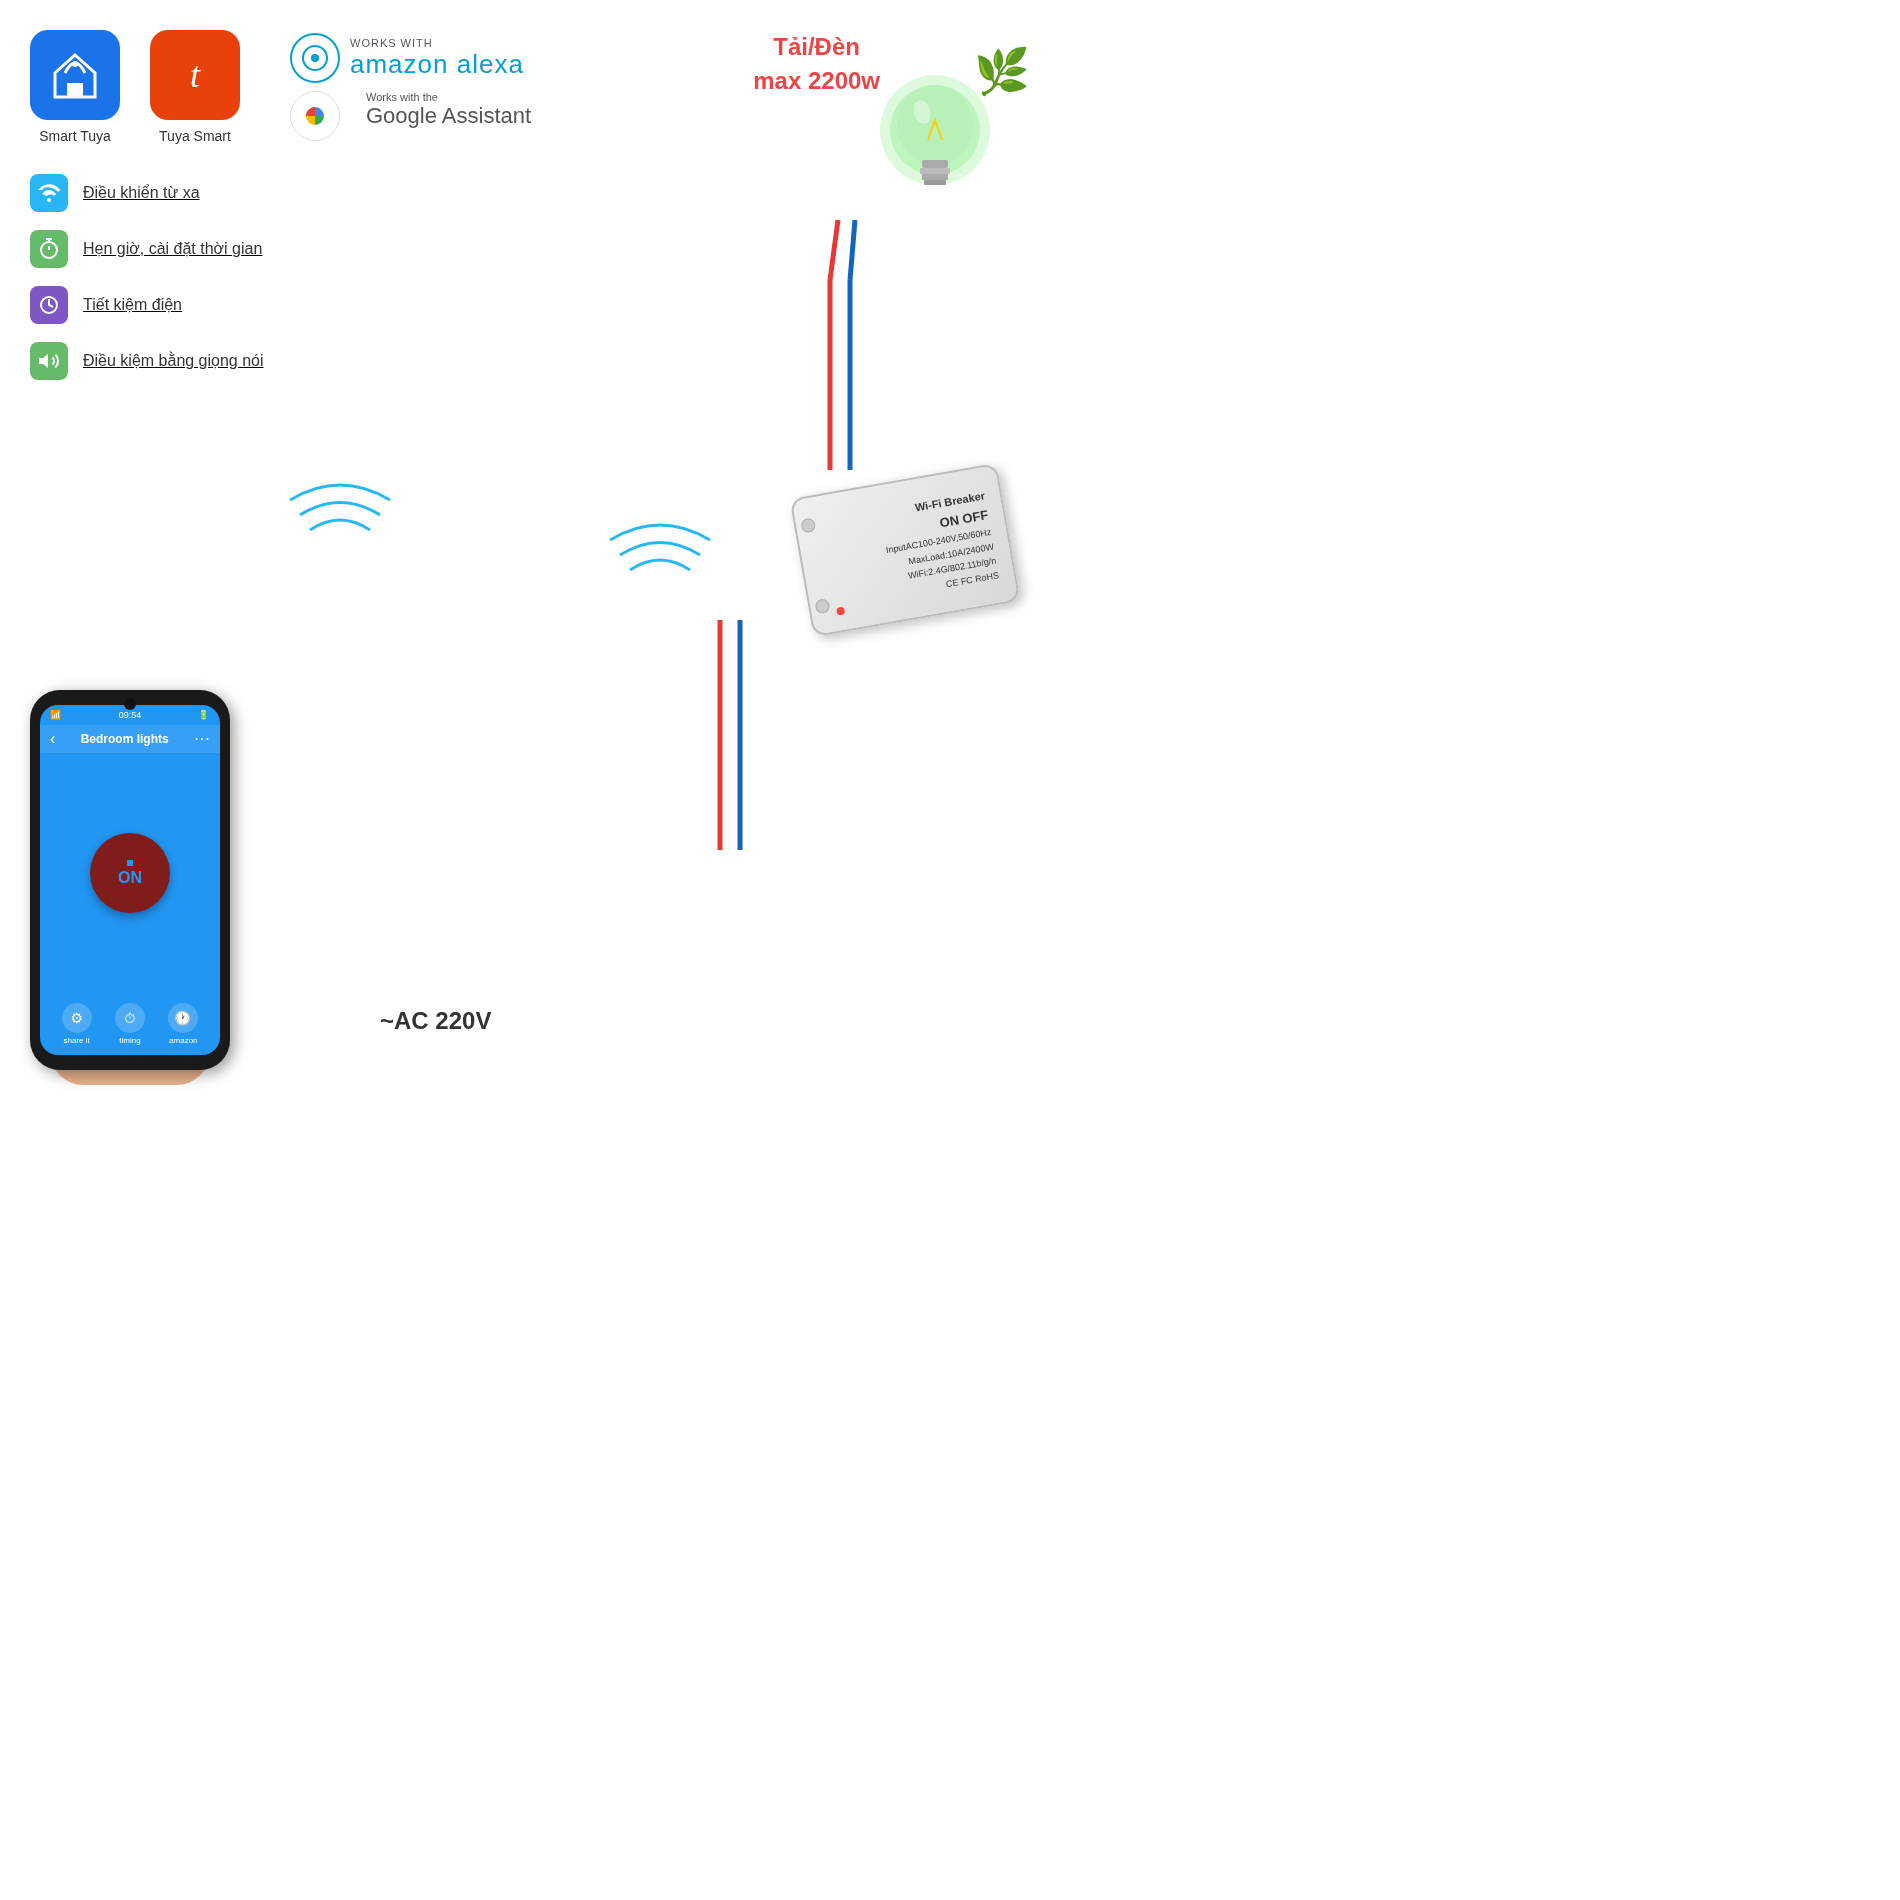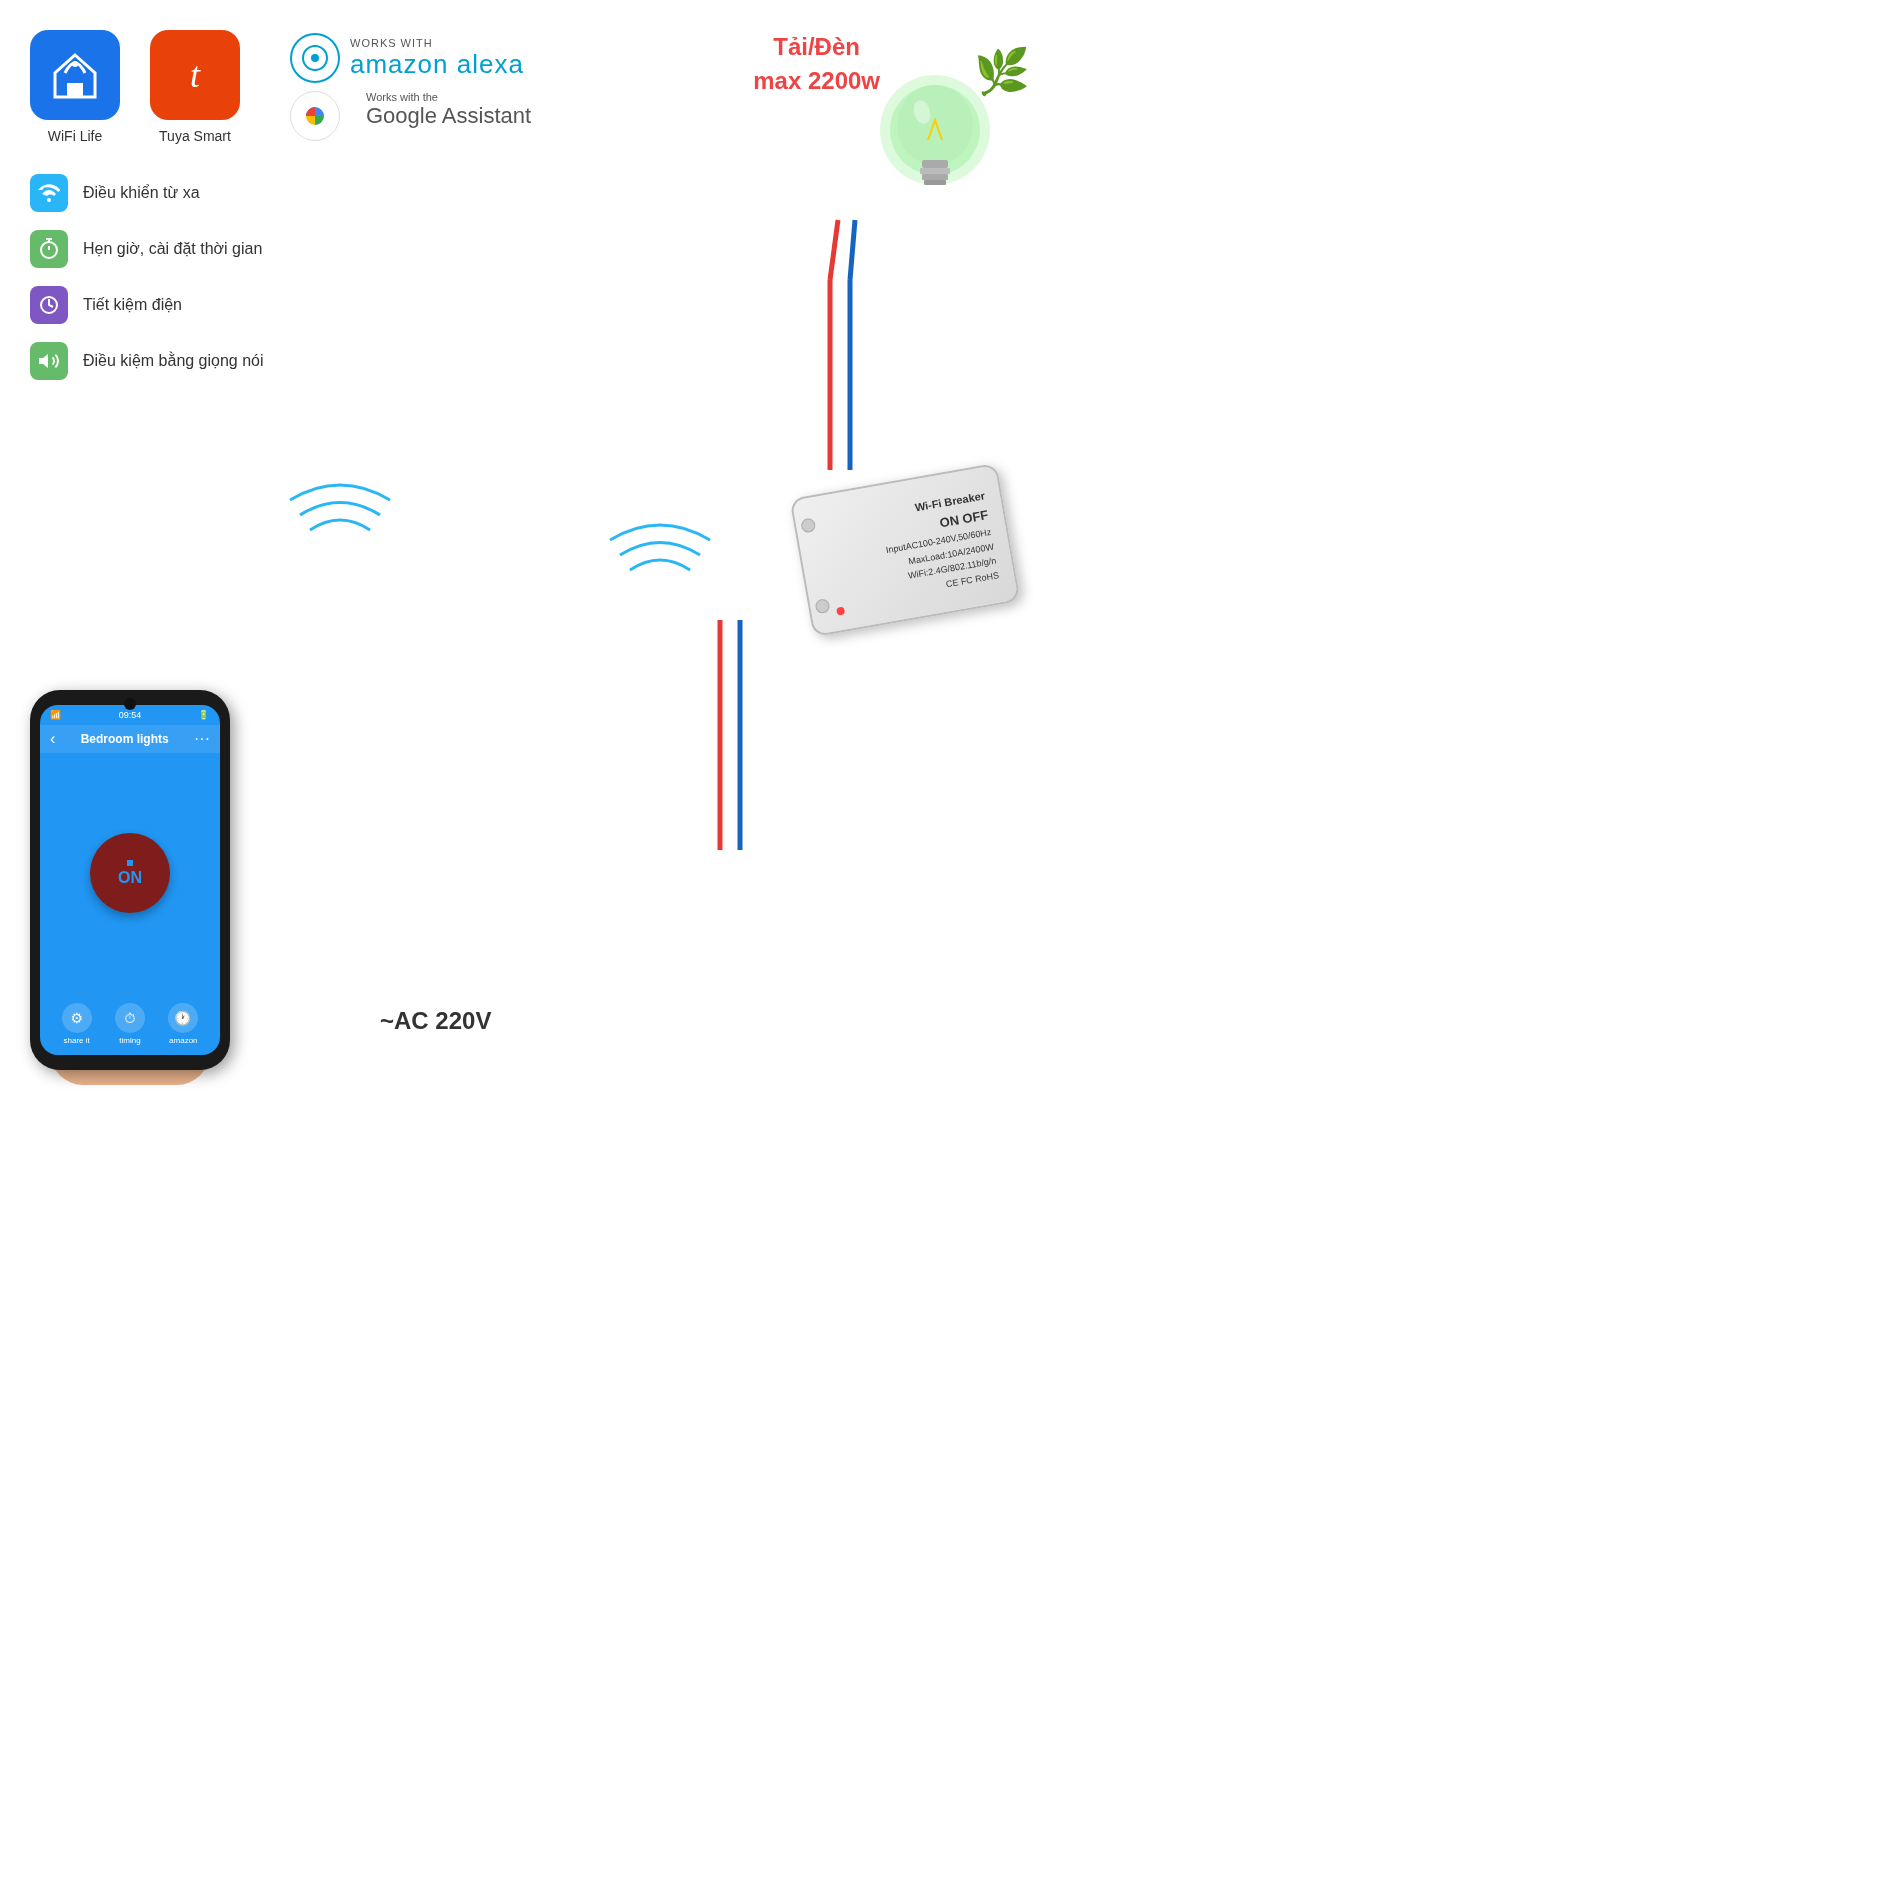--- a/index.html
+++ b/index.html
@@ -122,20 +122,21 @@
       padding: 20px 30px;
       display: flex;
       flex-direction: column;
       gap: 18px;
     }
 
     .feature-item {
       display: flex;
       align-items: center;
       gap: 15px;
+      text-decoration: underline;
     }
 
     .feature-icon {
       width: 38px;
       height: 38px;
       border-radius: 8px;
       display: flex;
       align-items: center;
       justify-content: center;
       flex-shrink: 0;
@@ -281,21 +282,21 @@
 
   <div class="logo-item">
     <div class="smart-life-icon">
       <svg width="60" height="60" viewBox="0 0 60 60">
         <path d="M30 10 L50 28 L50 52 L10 52 L10 28 Z" fill="none" stroke="white" stroke-width="3"></path>
         <path d="M22 52 L22 38 L38 38 L38 52" fill="white"></path>
         <path d="M20 28 Q30 8 40 28" fill="none" stroke="white" stroke-width="3"></path>
         <circle cx="30" cy="19" r="3" fill="white"></circle>
       </svg>
     </div>
-    <span class="logo-label">WiFi Life</span>
+    <span class="logo-label">Smart Tuya</span>
   </div>
 
   <div class="logo-item">
     <div class="tuya-icon">
       <svg width="60" height="60" viewBox="0 0 60 60">
         <text x="30" y="42" font-size="36" text-anchor="middle" fill="white" font-family="serif" font-style="italic">t</text>
       </svg>
     </div>
     <span class="logo-label">Tuya Smart</span>
   </div>

